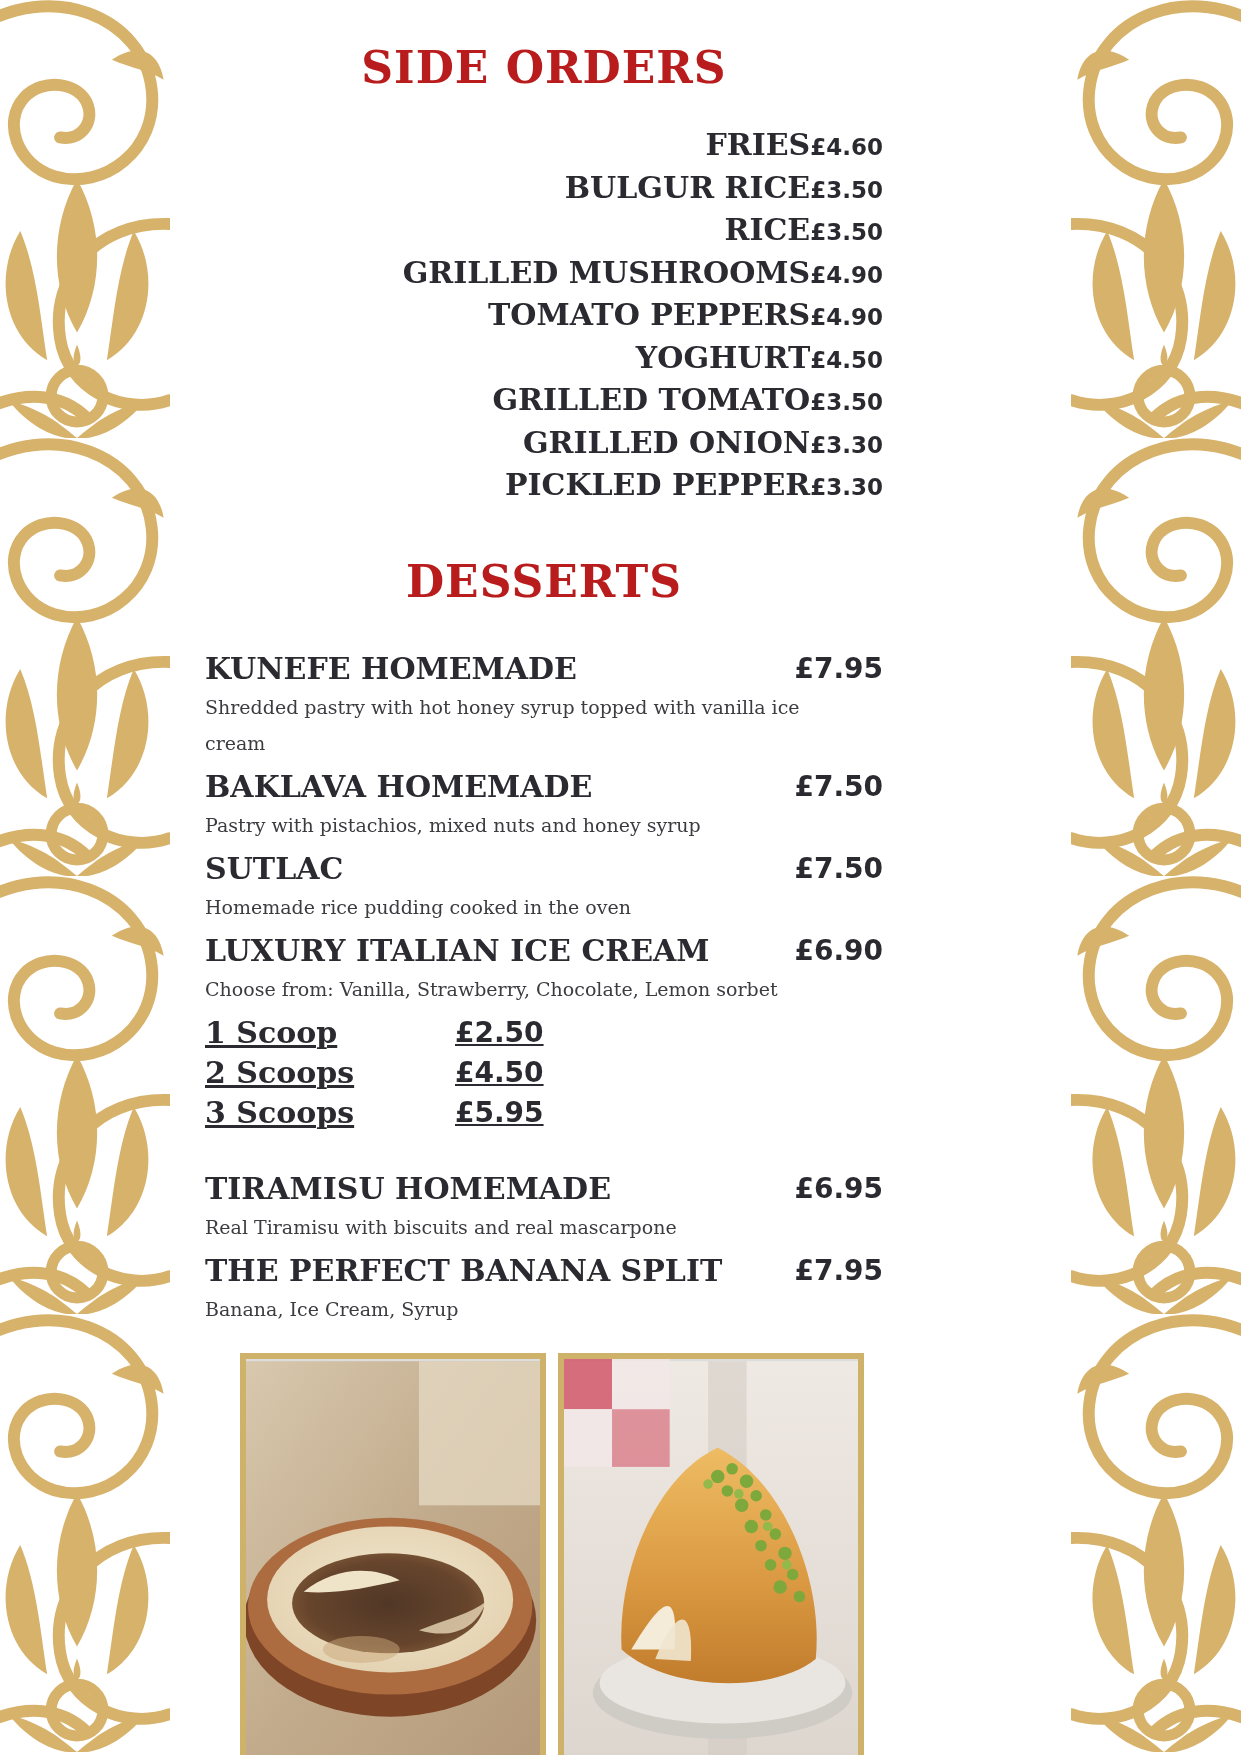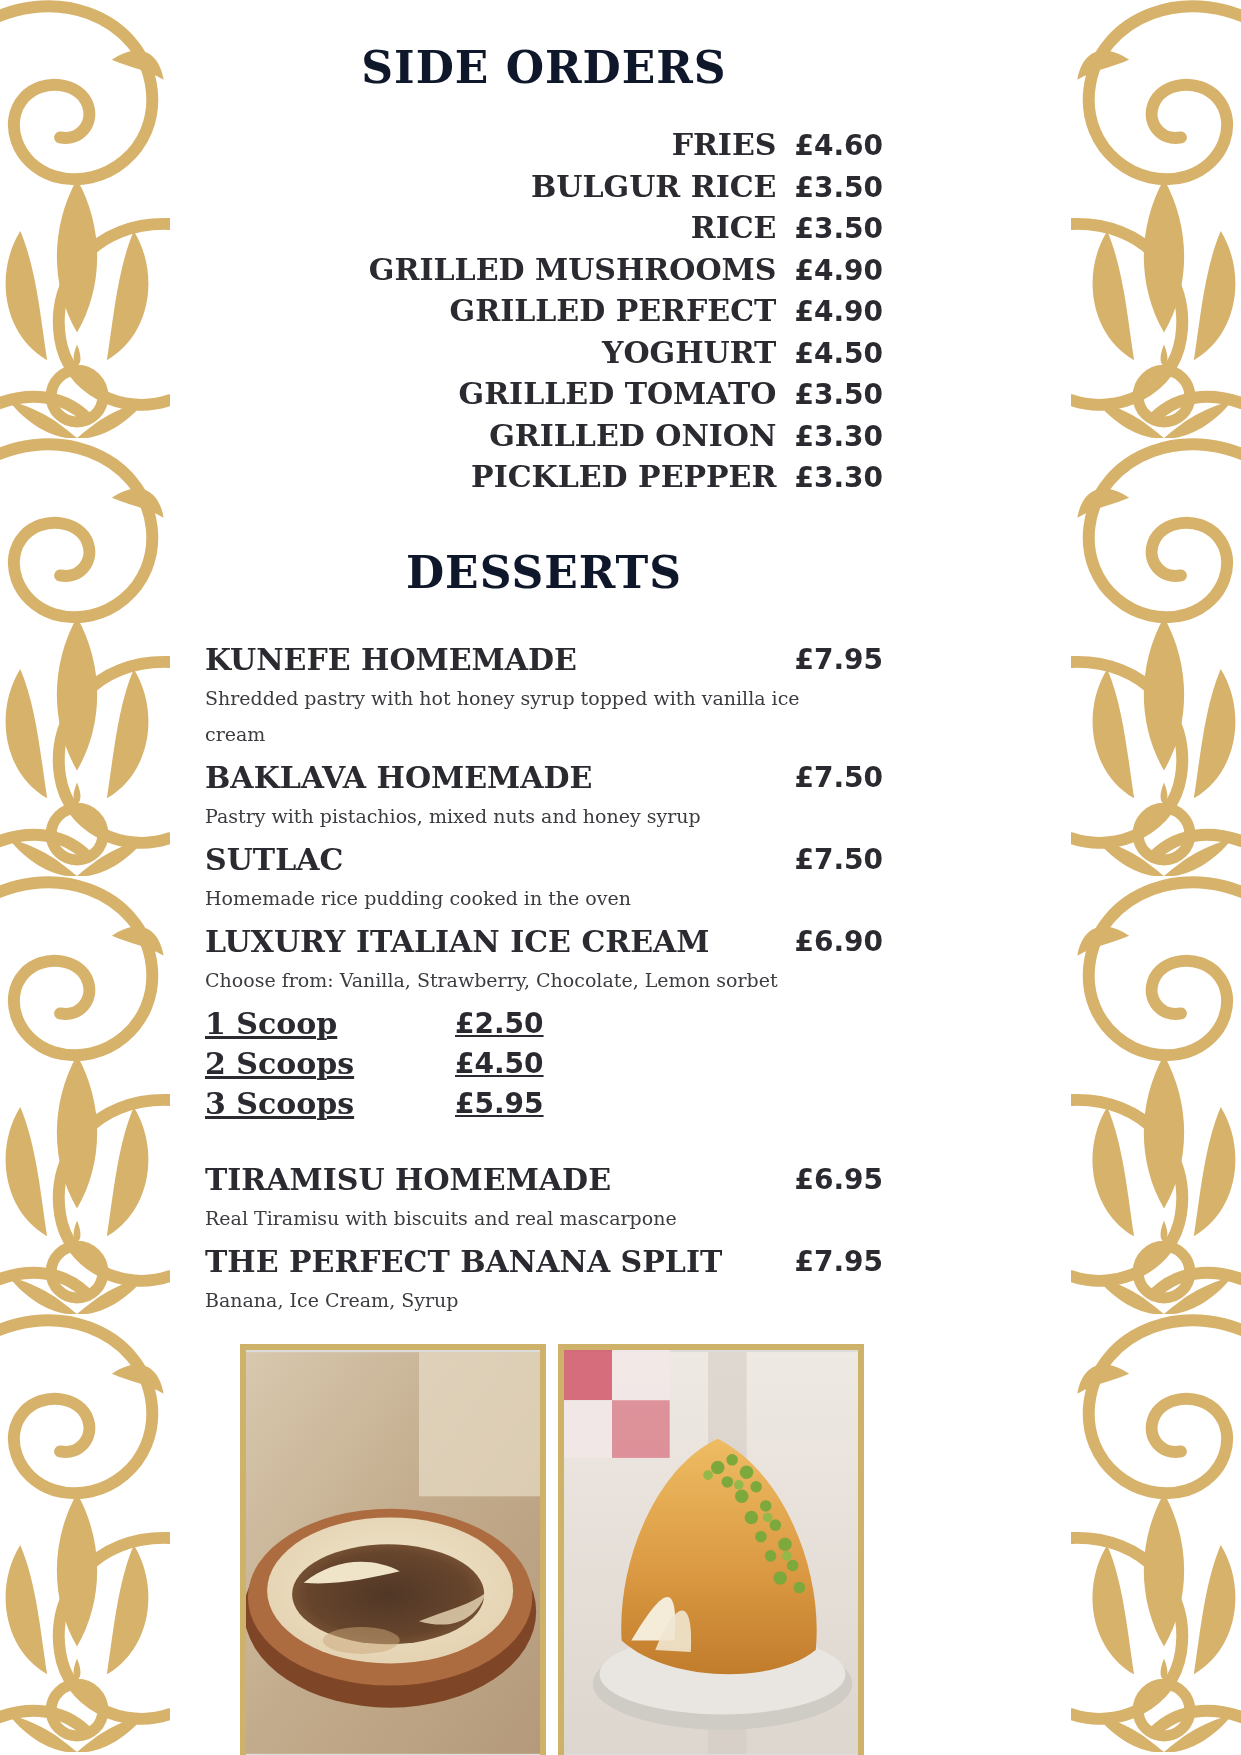--- a/index.html
+++ b/index.html
@@ -12,31 +12,31 @@
   .border { position:absolute; top:0; width:178px; height:1755px; }
   .border-left { left:-8px; }
   .border-right { right:-8px; transform:scaleX(-1); }
   .border svg.tile { display:block; width:178px; height:438px; }
 
   
   .content {
     position:absolute; left:205px; top:42px; width:678px;
   }
   .section-title {
-    text-align:center; color:#0f172a; font-weight:bold;
+    text-align:center; color:#b91c1c; font-weight:bold;
     font-size:44px; letter-spacing:1px;
     font-family:"DejaVu Serif", serif;
   }
   .side-title { margin-bottom:32px; }
   .rows { }
   .row {
     display:flex; justify-content:flex-end; align-items:baseline;
     font-weight:bold; color:#2B2A30; font-size:30px; line-height:40.5px;
   }
-  .row .pr { font-family:"DejaVu Sans", sans-serif; font-size:28px;margin-left:18px; }
+  .row .pr { font-family:"DejaVu Sans", sans-serif; font-size:23px; }
 
   .desserts-title { margin-top:48px; margin-bottom:42px; }
 
   .d-item { margin-bottom:2px; }
   .d-head {
     display:flex; justify-content:space-between; align-items:flex-start;
     font-weight:bold; color:#2B2A30; font-size:30px; line-height:40px;
   }
   .d-head .pr { font-family:"DejaVu Sans", sans-serif; font-size:28px; }
   .d-desc {
@@ -131,21 +131,21 @@
       </div>
       <div class="row">
         <span>RICE</span>
         <span class="pr">£3.50</span>
       </div>
       <div class="row">
         <span>GRILLED MUSHROOMS</span>
         <span class="pr">£4.90</span>
       </div>
       <div class="row">
-        <span>GRILLED PERFECT</span>
+        <span>TOMATO PEPPERS</span>
         <span class="pr">£4.90</span>
       </div>
       <div class="row">
         <span>YOGHURT</span>
         <span class="pr">£4.50</span>
       </div>
       <div class="row">
         <span>GRILLED TOMATO</span>
         <span class="pr">£3.50</span>
       </div>

